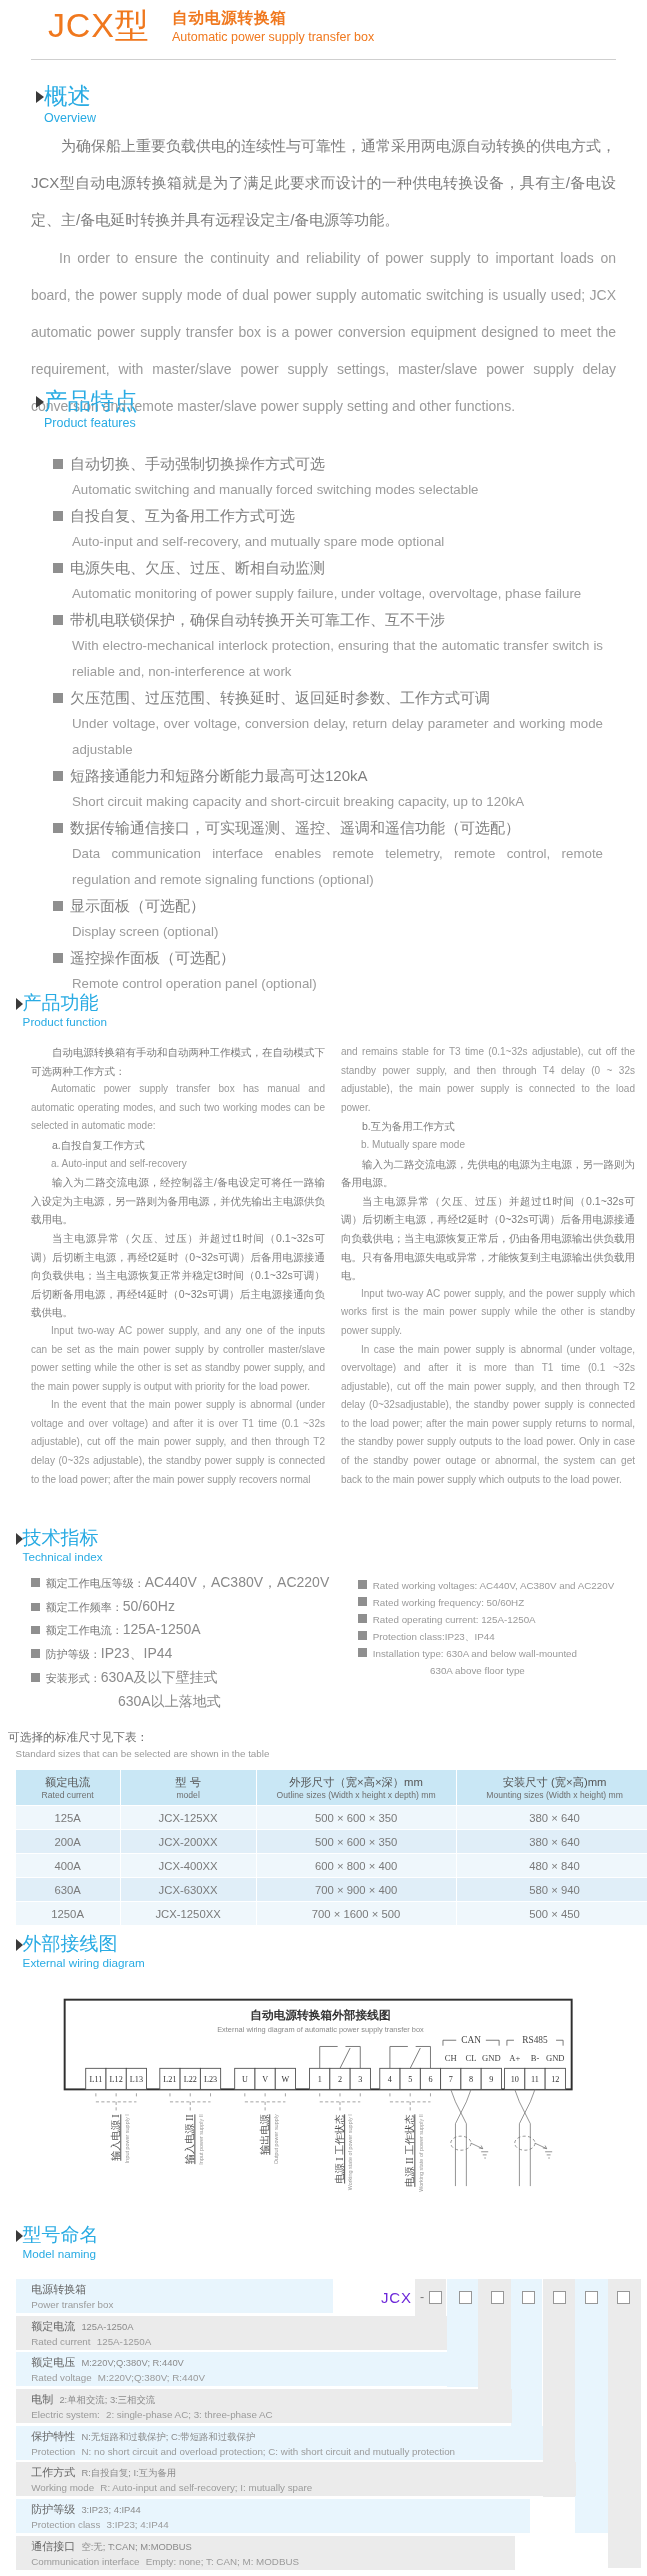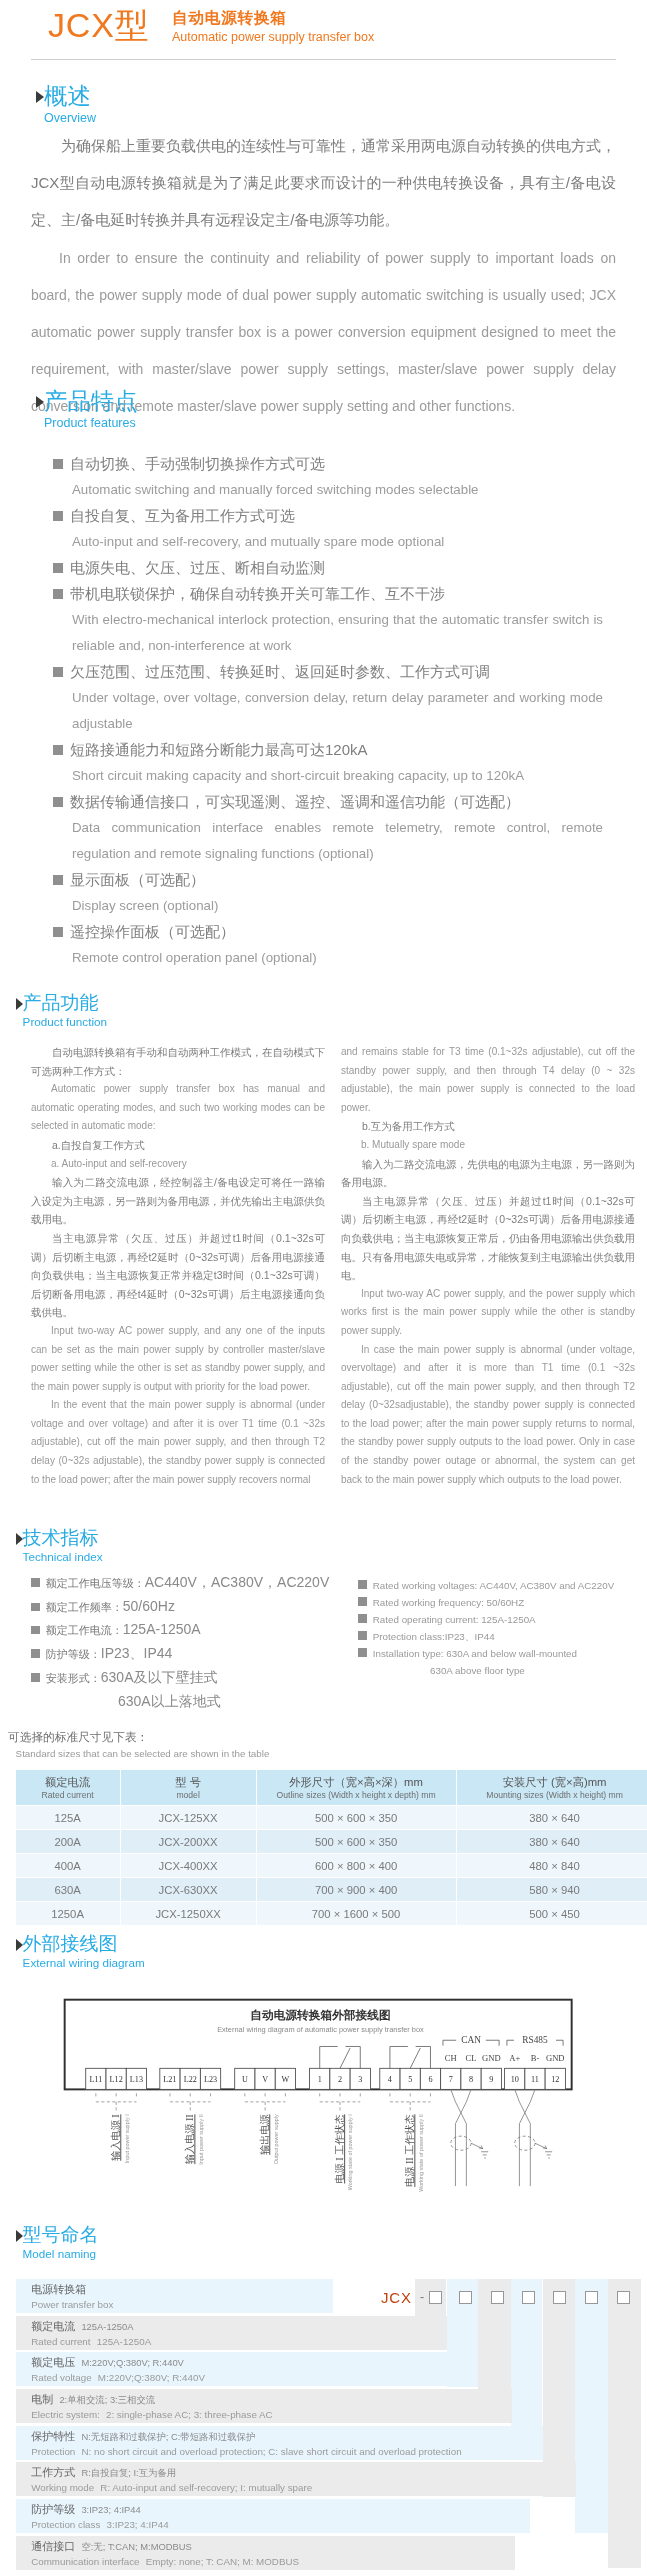--- a/index.html
+++ b/index.html
@@ -63,21 +63,21 @@
   .wiring-svg{position:absolute;left:55px;top:1995px;}
   
   .naming{position:absolute;left:0;top:2279px;width:648px;height:290px;}
   .nstrip{position:absolute;top:0;}
   .nrow{position:absolute;left:15.6px;height:34px;padding:3.1px 0 0 15.6px;box-sizing:border-box;}
   .nrow .l1{font-size:11px;color:#666;}
   .nrow .l1 .v{font-size:9.4px;color:#8b8b8b;margin-left:6.2px;}
   .nrow .l2{font-size:9.8px;color:#9b9b9b;margin-top:2.3px;}
   .nrow .l2 .v{margin-left:6.2px;}
   .bg-blue{background:#e8f5fd;} .bg-gray{background:#ebebeb;}
-  .ncode{position:absolute;top:10px;left:381px;font-size:15px;color:#c2410c;letter-spacing:0.8px;}
+  .ncode{position:absolute;top:10px;left:381px;font-size:15px;color:#6d28d9;letter-spacing:0.8px;}
   .ndash{position:absolute;top:11px;left:420px;font-size:12.5px;color:#777;}
   .nbox{position:absolute;top:11.7px;width:11px;height:11px;border:1.6px solid #979797;background:#fff;}
 </style>
 </head>
 <body>
 
 <div class="page">
 
   <div class="brand">JCX型</div>
   <div class="brand-sub">
@@ -104,20 +104,21 @@
       <div class="cn">产品特点</div>
       <div class="en">Product features</div>
     </div>
   </div>
   <div class="features">
     <div class="feat-cn"><span class="sq"></span><span>自动切换、手动强制切换操作方式可选</span></div>
     <div class="feat-en">Automatic switching and manually forced switching modes selectable</div>
     <div class="feat-cn"><span class="sq"></span><span>自投自复、互为备用工作方式可选</span></div>
     <div class="feat-en">Auto-input and self-recovery, and mutually spare mode optional</div>
     <div class="feat-cn"><span class="sq"></span><span>电源失电、欠压、过压、断相自动监测</span></div>
+    <div class="feat-en">Automatic monitoring of power supply failure, under voltage, overvoltage, phase failure</div>
     <div class="feat-cn"><span class="sq"></span><span>带机电联锁保护，确保自动转换开关可靠工作、互不干涉</span></div>
     <div class="feat-en">With electro-mechanical interlock protection, ensuring that the automatic transfer switch is reliable and, non-interference at work</div>
     <div class="feat-cn"><span class="sq"></span><span>欠压范围、过压范围、转换延时、返回延时参数、工作方式可调</span></div>
     <div class="feat-en">Under voltage, over voltage, conversion delay, return delay parameter and working mode adjustable</div>
     <div class="feat-cn"><span class="sq"></span><span>短路接通能力和短路分断能力最高可达120kA</span></div>
     <div class="feat-en">Short circuit making capacity and short-circuit breaking capacity, up to 120kA</div>
     <div class="feat-cn"><span class="sq"></span><span>数据传输通信接口，可实现遥测、遥控、遥调和遥信功能（可选配）</span></div>
     <div class="feat-en">Data communication interface enables remote telemetry, remote control, remote regulation and remote signaling functions (optional)</div>
     <div class="feat-cn"><span class="sq"></span><span>显示面板（可选配）</span></div>
     <div class="feat-en">Display screen (optional)</div>
@@ -387,21 +388,21 @@
     <div class="nrow bg-blue" style="top:73px;width:462px;">
       <div class="l1"><span>额定电压</span><span class="v">M:220V;Q:380V; R:440V</span></div>
       <div class="l2"><span>Rated voltage</span><span class="v">M:220V;Q:380V; R:440V</span></div>
     </div>
     <div class="nrow bg-gray" style="top:110px;width:496px;">
       <div class="l1"><span>电制</span><span class="v">2:单相交流; 3:三相交流</span></div>
       <div class="l2"><span>Electric system:</span><span class="v">2: single-phase AC; 3: three-phase AC</span></div>
     </div>
     <div class="nrow bg-blue" style="top:147px;width:527px;">
       <div class="l1"><span>保护特性</span><span class="v">N:无短路和过载保护; C:带短路和过载保护</span></div>
-      <div class="l2"><span>Protection</span><span class="v">N: no short circuit and overload protection; C: slave short circuit and overload protection</span></div>
+      <div class="l2"><span>Protection</span><span class="v">N: no short circuit and overload protection; C: with short circuit and mutually protection</span></div>
     </div>
     <div class="nrow bg-gray" style="top:183px;width:560px;">
       <div class="l1"><span>工作方式</span><span class="v">R:自投自复; I:互为备用</span></div>
       <div class="l2"><span>Working mode</span><span class="v">R: Auto-input and self-recovery; I: mutually spare</span></div>
     </div>
     <div class="nrow bg-blue" style="top:220px;width:514px;">
       <div class="l1"><span>防护等级</span><span class="v">3:IP23; 4:IP44</span></div>
       <div class="l2"><span>Protection class</span><span class="v">3:IP23; 4:IP44</span></div>
     </div>
     <div class="nrow bg-gray" style="top:257px;width:499px;">

